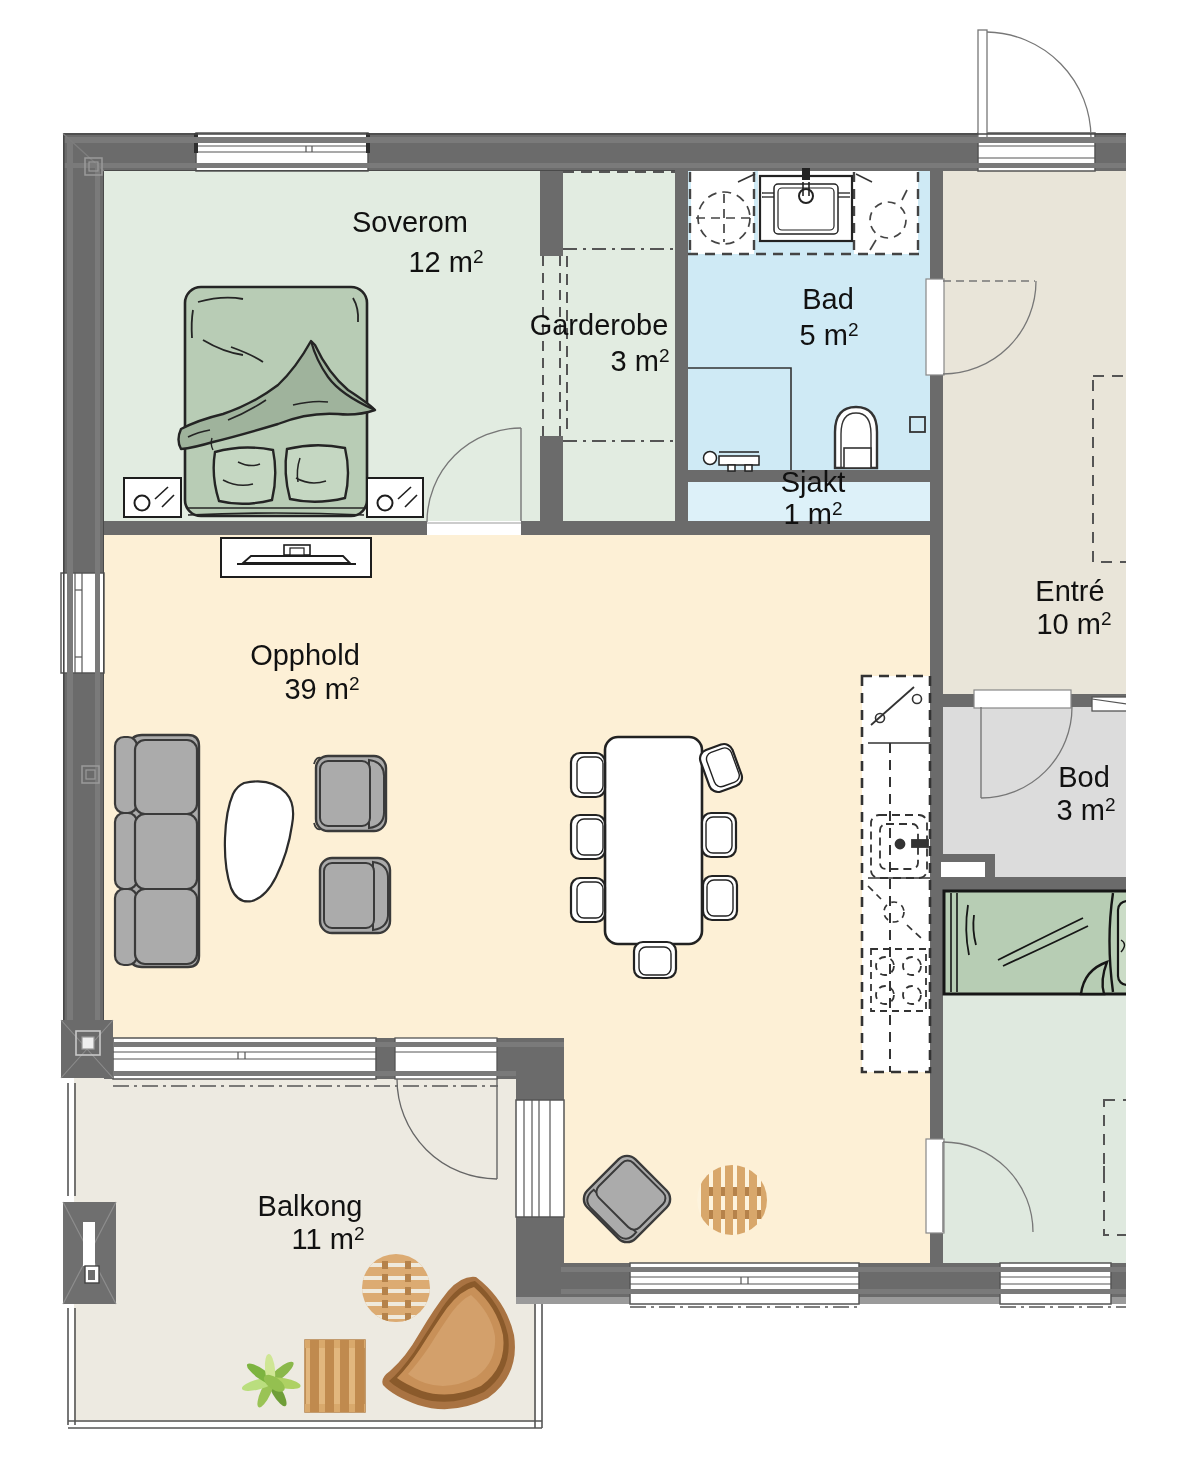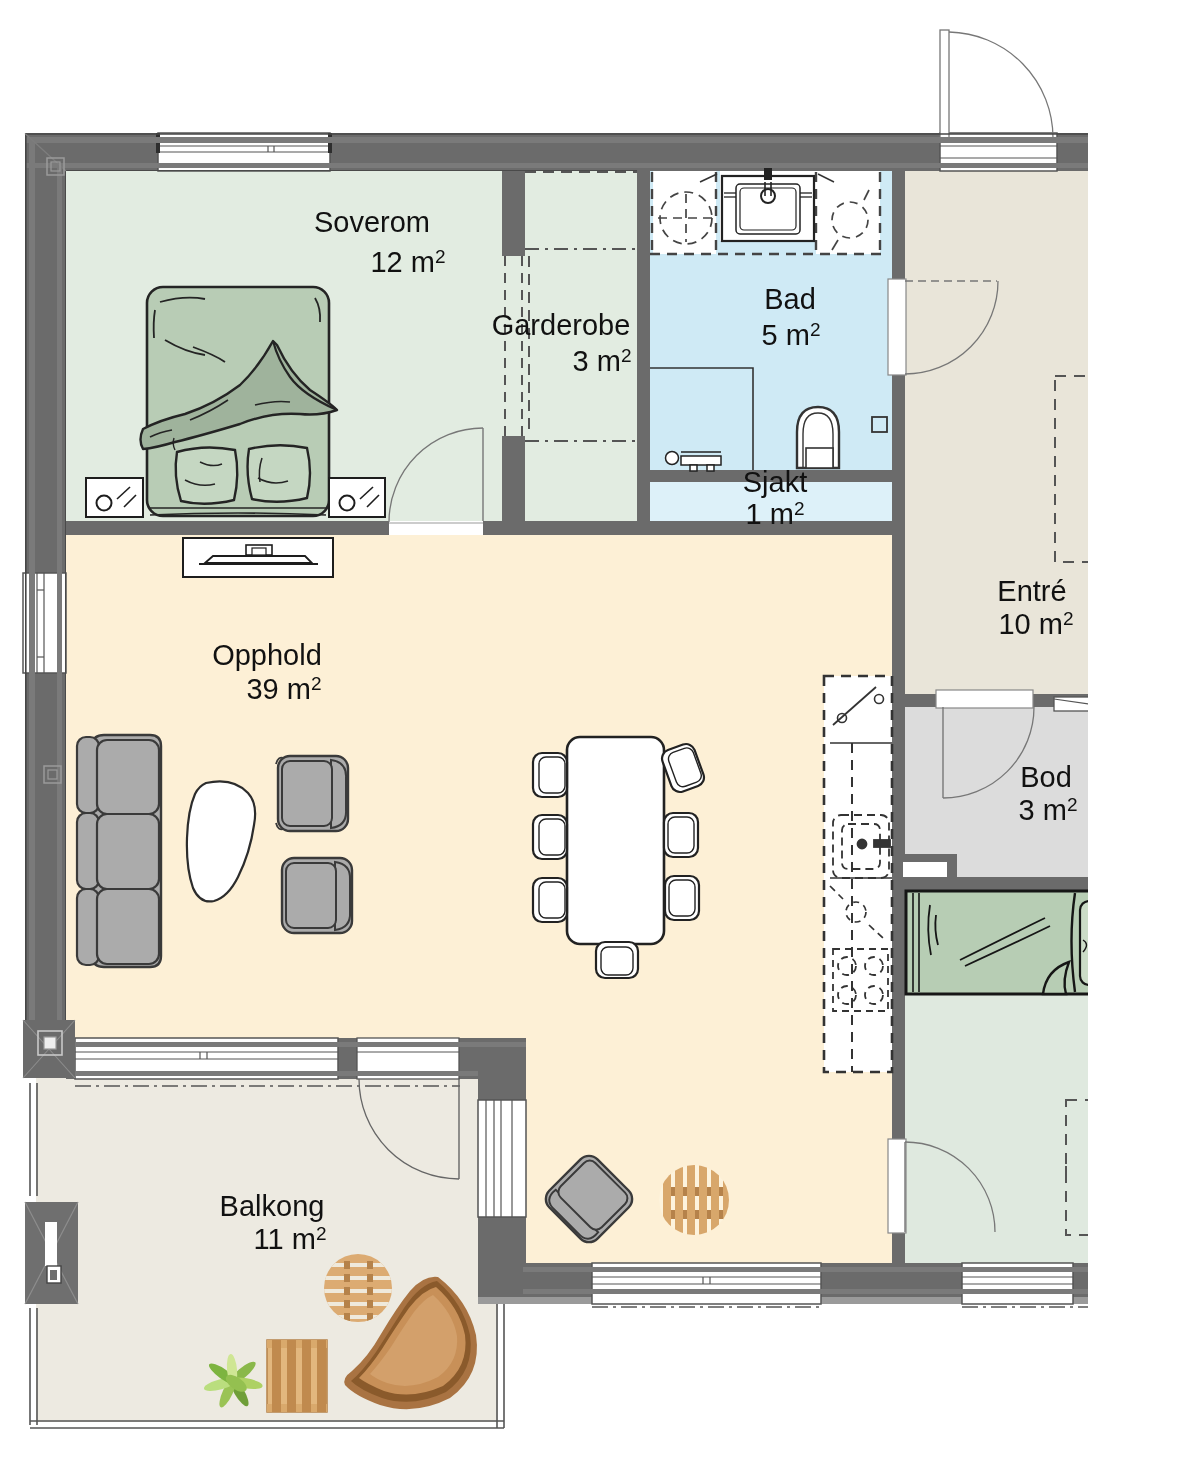--- a/index.html
+++ b/index.html
@@ -1,16 +1,16 @@
 <!DOCTYPE html>
 <html><head>
 <meta charset="utf-8">
 <style>
 html,body{margin:0;padding:0;background:#ffffff;}
-#plan{position:relative;width:1088px;height:1471px;background:#ffffff;overflow:hidden;font-family:"Liberation Sans",sans-serif;}
+#plan{position:relative;width:1088px;height:1471px;background:#ffffff;overflow:hidden;font-family:"Liberation Sans",sans-serif;padding-left:38px;}
 text{font-family:"Liberation Sans",sans-serif;fill:#111111;}
 </style>
 </head>
 <body>
 <div id="plan">
 <svg width="1200" height="1471" viewBox="0 0 1200 1471" shape-rendering="auto">
 
 <g>
 
 <rect x="66" y="170" width="436" height="352" fill="#e2ece1"></rect>

